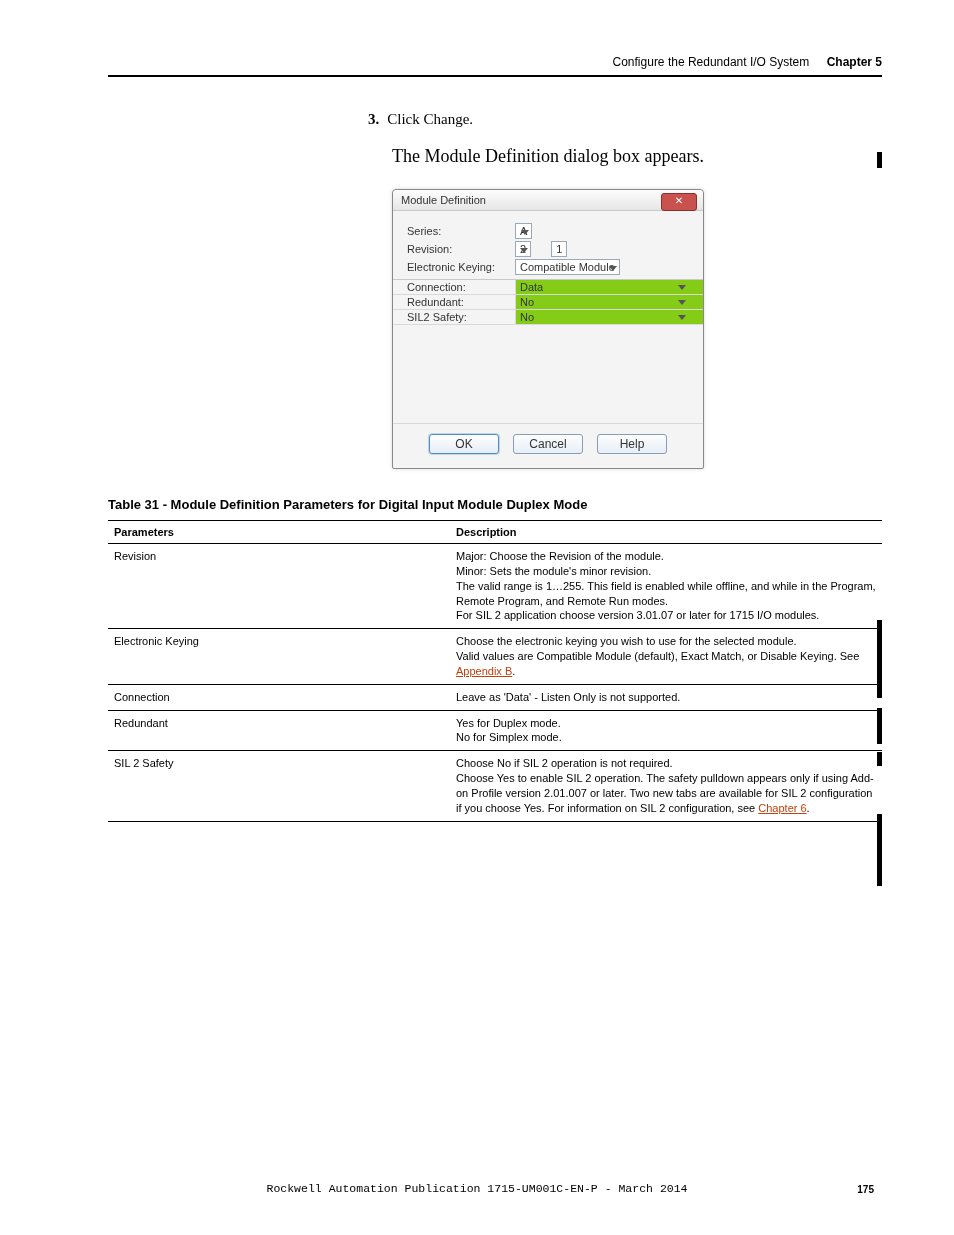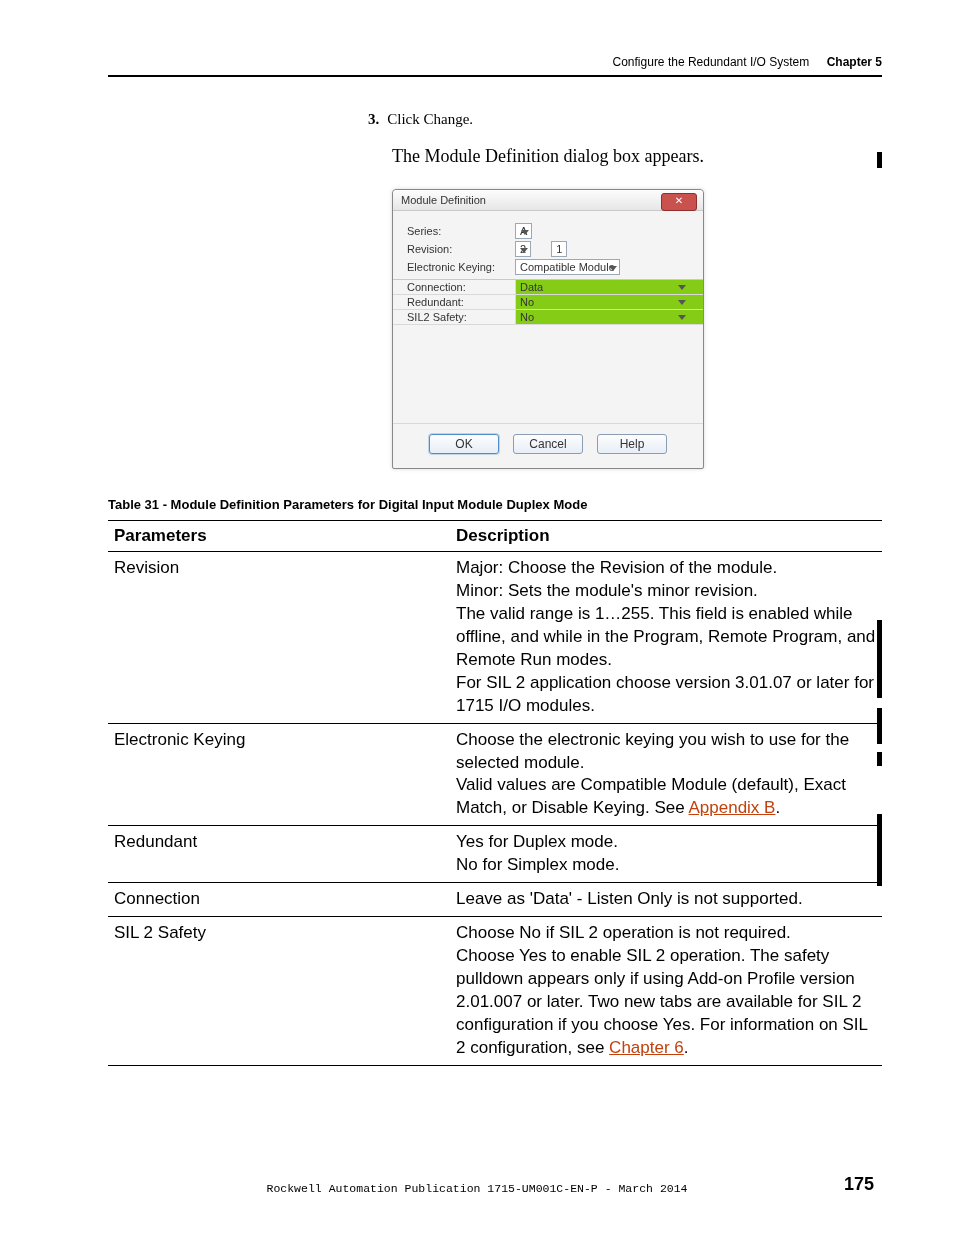--- a/index.html
+++ b/index.html
@@ -141,21 +141,21 @@
 
   
   .table-caption {
     font-weight: bold;
     font-size: 13px;
     margin: 28px 0 8px 0;
   }
   table.params {
     width: 100%;
     border-collapse: collapse;
-    font-size: 17px;
+    font-size: 11px;
   }
   table.params th {
     text-align: left;
     font-weight: bold;
     border-top: 1.5px solid #000;
     border-bottom: 1.5px solid #000;
     padding: 5px 6px;
   }
   table.params td {
     vertical-align: top;
@@ -171,21 +171,21 @@
     bottom: 40px;
     left:0; right:0;
     text-align:center;
     font-size: 11.5px;
     font-family: Liberation Mono, monospace;
   }
   .page-num {
     position:absolute;
     bottom: 40px;
     right: 80px;
-    font-size: 18px;
+    font-size: 10px;
     font-weight: bold;
   }
 </style>
 </head>
 <body>
 
 <div class="page">
   <div class="header">
     <span class="title">Configure the Redundant I/O System</span>
     <span class="chapter">Chapter 5</span>
@@ -255,26 +255,26 @@
     <tbody id="table-body">
         <tr>
           <td>Revision</td>
           <td>Major: Choose the Revision of the module.<br>Minor: Sets the module's minor revision.<br>The valid range is 1…255. This field is enabled while offline, and while in the Program, Remote Program, and Remote Run modes.<br>For SIL 2 application choose version 3.01.07 or later for 1715 I/O modules.</td>
         </tr>
         <tr>
           <td>Electronic Keying</td>
           <td>Choose the electronic keying you wish to use for the selected module.<br>Valid values are Compatible Module (default), Exact Match, or Disable Keying. See <a class="link">Appendix B</a>.</td>
         </tr>
         <tr>
+          <td>Connection</td>
+          <td>Leave as 'Data' - Listen Only is not supported.</td>
+        </tr>
+        <tr>
           <td>Redundant</td>
           <td>Yes for Duplex mode.<br>No for Simplex mode.</td>
-        </tr>
-        <tr>
-          <td>Connection</td>
-          <td>Leave as 'Data' - Listen Only is not supported.</td>
         </tr>
         <tr>
           <td>SIL 2 Safety</td>
           <td>Choose No if SIL 2 operation is not required.<br>Choose Yes to enable SIL 2 operation. The safety pulldown appears only if using Add-on Profile version 2.01.007 or later. Two new tabs are available for SIL 2 configuration if you choose Yes. For information on SIL 2 configuration, see <a class="link">Chapter 6</a>.</td>
         </tr>
       </tbody>
   </table>
 
   <div class="footer">Rockwell Automation Publication 1715-UM001C-EN-P - March 2014</div>
   <div class="page-num">175</div>

